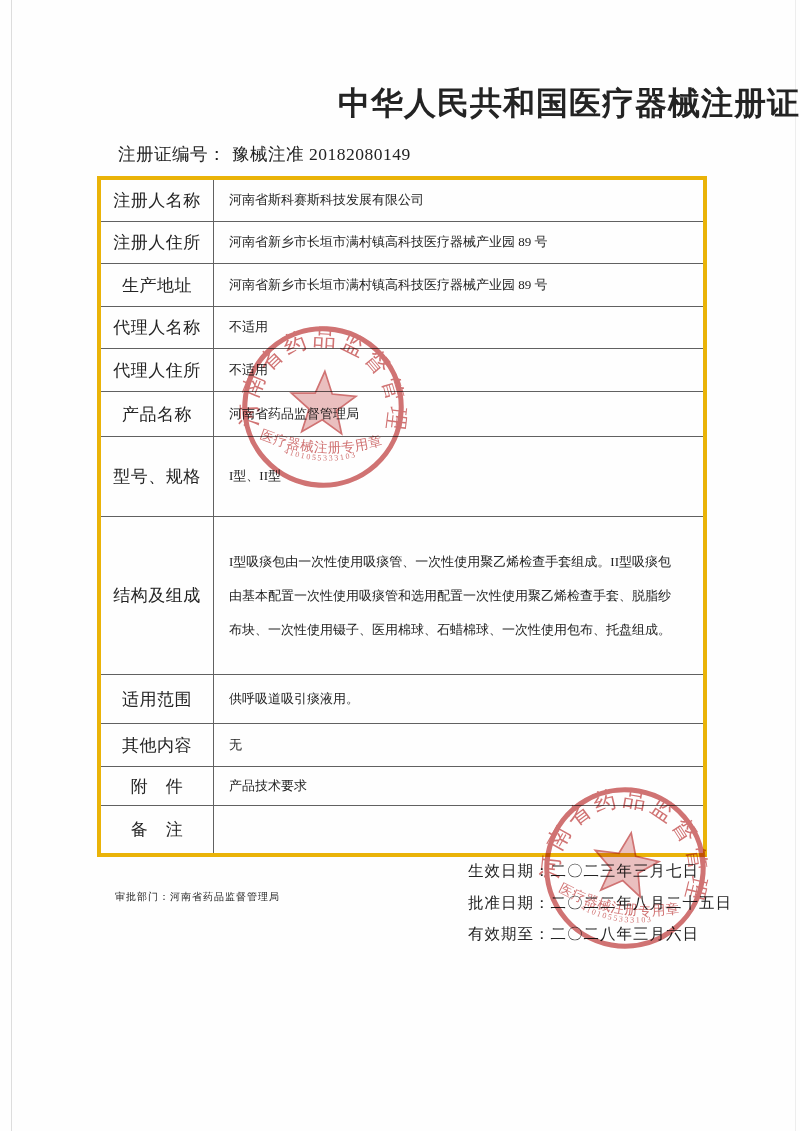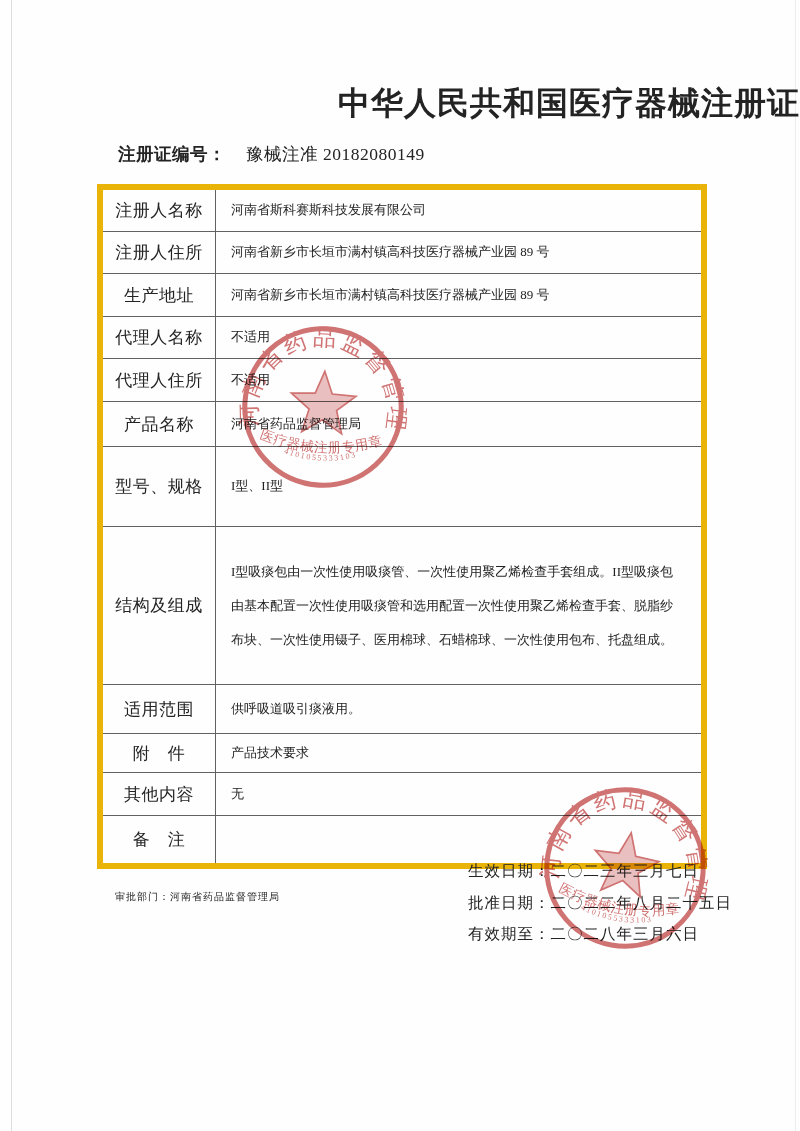--- a/index.html
+++ b/index.html
@@ -9,25 +9,25 @@
     overflow:hidden;
   }
   .scan-edge-left  { position:absolute; left:11px; top:0; width:1px; height:100%; background:#dddddd; }
   .scan-edge-right { position:absolute; right:4px; top:0; width:1px; height:100%; background:#ededed; }
 
   .title {
     position:absolute; top:82px; left:0; width:100%; text-align:right;
     font-size:32px; font-weight:bold; letter-spacing:1px;
   }
   .cert-line { position:absolute; top:142px; left:118px; font-size:17.5px; letter-spacing:0.5px; }
-  .cert-line .lbl { margin-right:20px;font-weight:bold; }
+  .cert-line .lbl { margin-right:6px; }
 
   .cert-table {
-    position:absolute; top:184px; left:97px; width:610px;
-    border:6px solid #eab308; box-sizing:border-box; background:transparent;
+    position:absolute; top:176px; left:97px; width:610px;
+    border:4px solid #eab308; box-sizing:border-box; background:transparent;
   }
   .row { display:flex; border-bottom:1px solid #616161; box-sizing:border-box; }
   .row:last-child { border-bottom:none; }
   .cell-label {
     flex:0 0 113px; width:113px; border-right:1px solid #616161; box-sizing:border-box;
     display:flex; align-items:center; justify-content:center;
     font-size:17px; text-align:center; letter-spacing:0.5px;
   }
   .cell-value {
     flex:1; display:flex; align-items:center;
@@ -93,27 +93,27 @@
       <div class="cell-value">I型、II型</div>
     </div>
     <div class="row r8">
       <div class="cell-label">结构及组成</div>
       <div class="cell-value">I型吸痰包由一次性使用吸痰管、一次性使用聚乙烯检查手套组成。II型吸痰包由基本配置一次性使用吸痰管和选用配置一次性使用聚乙烯检查手套、脱脂纱布块、一次性使用镊子、医用棉球、石蜡棉球、一次性使用包布、托盘组成。</div>
     </div>
     <div class="row r9">
       <div class="cell-label">适用范围</div>
       <div class="cell-value">供呼吸道吸引痰液用。</div>
     </div>
+    <div class="row r11">
+      <div class="cell-label">其他内容</div>
+      <div class="cell-value">无</div>
+    </div>
     <div class="row r10">
       <div class="cell-label">附　件</div>
       <div class="cell-value">产品技术要求</div>
-    </div>
-    <div class="row r11">
-      <div class="cell-label">其他内容</div>
-      <div class="cell-value">无</div>
     </div>
     <div class="row r12">
       <div class="cell-label">备　注</div>
     </div>
   </div>
 
   <div class="approval">
     <span>审批部门：</span><span>河南省药品监督管理局</span>
   </div>
 

